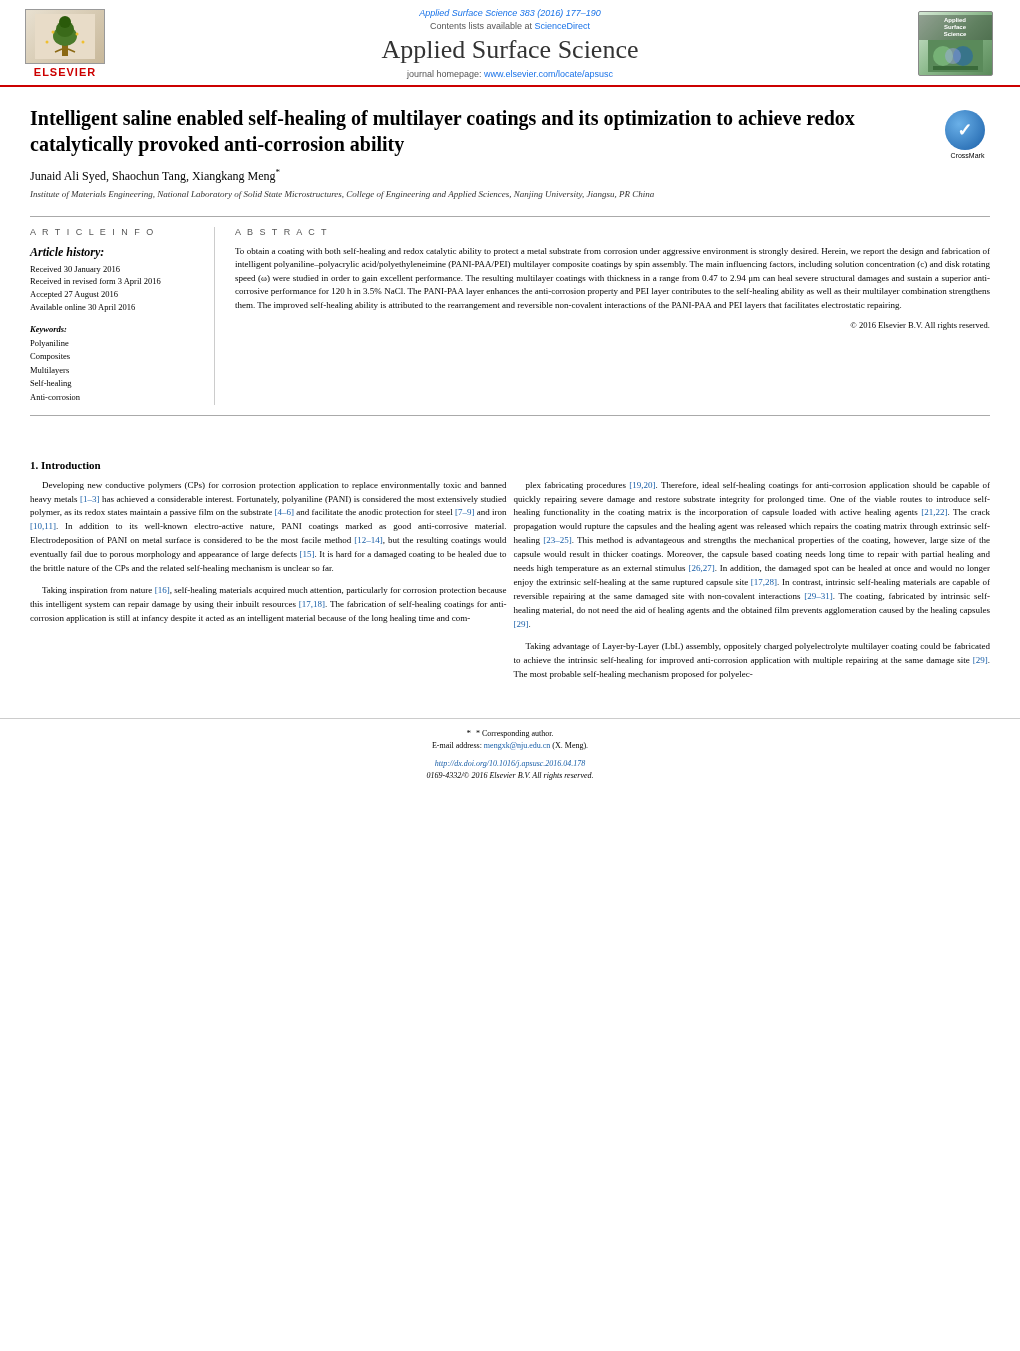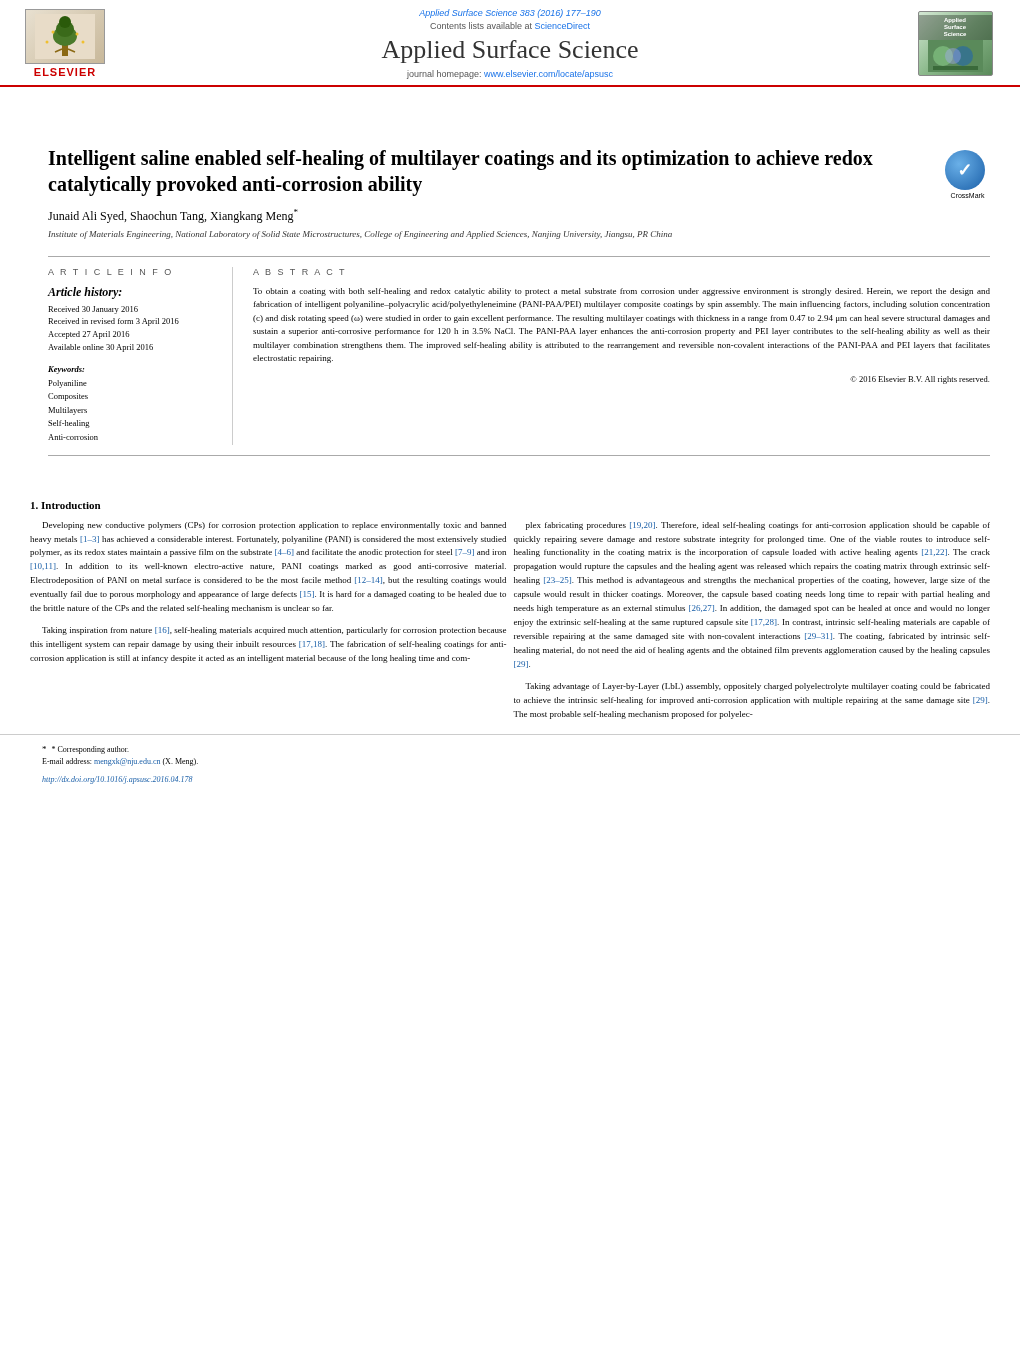--- a/index.html
+++ b/index.html
@@ -114,22 +114,21 @@
       font-weight: bold;
       text-align: center;
       line-height: 1.2;
       padding: 2px;
       background: rgba(0,0,0,0.3);
       width: 100%;
     }
 
     
     .article-content {
-      padding: 18px 30px 18px 48px;
-      margin-top: 40px;
+      padding: 18px 30px 18px 30px;
     }
 
     
     .article-title-section {
       display: flex;
       align-items: flex-start;
       justify-content: space-between;
       margin-bottom: 10px;
     }
 
@@ -290,24 +289,25 @@
       margin-bottom: 8px;
       text-indent: 12px;
     }
 
     .body-text a, .ref-link {
       color: #1a5fa8;
       text-decoration: none;
     }
 
     .footer-section {
-      margin-top: 4px;
-      padding: 0 42px;
+      margin-top: 28px;
+      padding: 0 30px;
       border-top: 1px solid #ccc;
       padding-top: 8px;
+      text-align: center;
     }
 
     .footnote {
       font-size: 8px;
       line-height: 1.5;
       color: #000;
     }
 
     .footnote-link {
       color: #1a5fa8;
@@ -408,21 +408,21 @@
     <hr class="divider-line">
 
     <div class="two-col-layout">
 
       <div class="article-info-col">
         <div class="section-heading">A R T I C L E   I N F O</div>
 
         <div class="article-history-label">Article history:</div>
         <div class="history-item">Received 30 January 2016</div>
         <div class="history-item">Received in revised form 3 April 2016</div>
-        <div class="history-item">Accepted 27 April 2016</div>
+        <div class="history-item">Accepted 27 August 2016</div>
         <div class="history-item">Available online 30 April 2016</div>
 
         <div class="keywords-section">
           <div class="keywords-label">Keywords:</div>
           <div class="keyword-item">Polyaniline</div>
           <div class="keyword-item">Composites</div>
           <div class="keyword-item">Multilayers</div>
           <div class="keyword-item">Self-healing</div>
           <div class="keyword-item">Anti-corrosion</div>
         </div>
@@ -472,16 +472,17 @@
     </div>
     <div class="footnote">
       <span>E-mail address:</span>
       <a class="footnote-link">mengxk@nju.edu.cn</a>
       <span>(X. Meng).</span>
     </div>
     <div style="margin-top:6px;font-style:italic;">
       <div class="footnote">
         <a class="footnote-link">http://dx.doi.org/10.1016/j.apsusc.2016.04.178</a>
       </div>
+      <div class="footnote">0169-4332/© 2016 Elsevier B.V. All rights reserved.</div>
     </div>
   </div>
 
 </div>
 
 </body></html>

